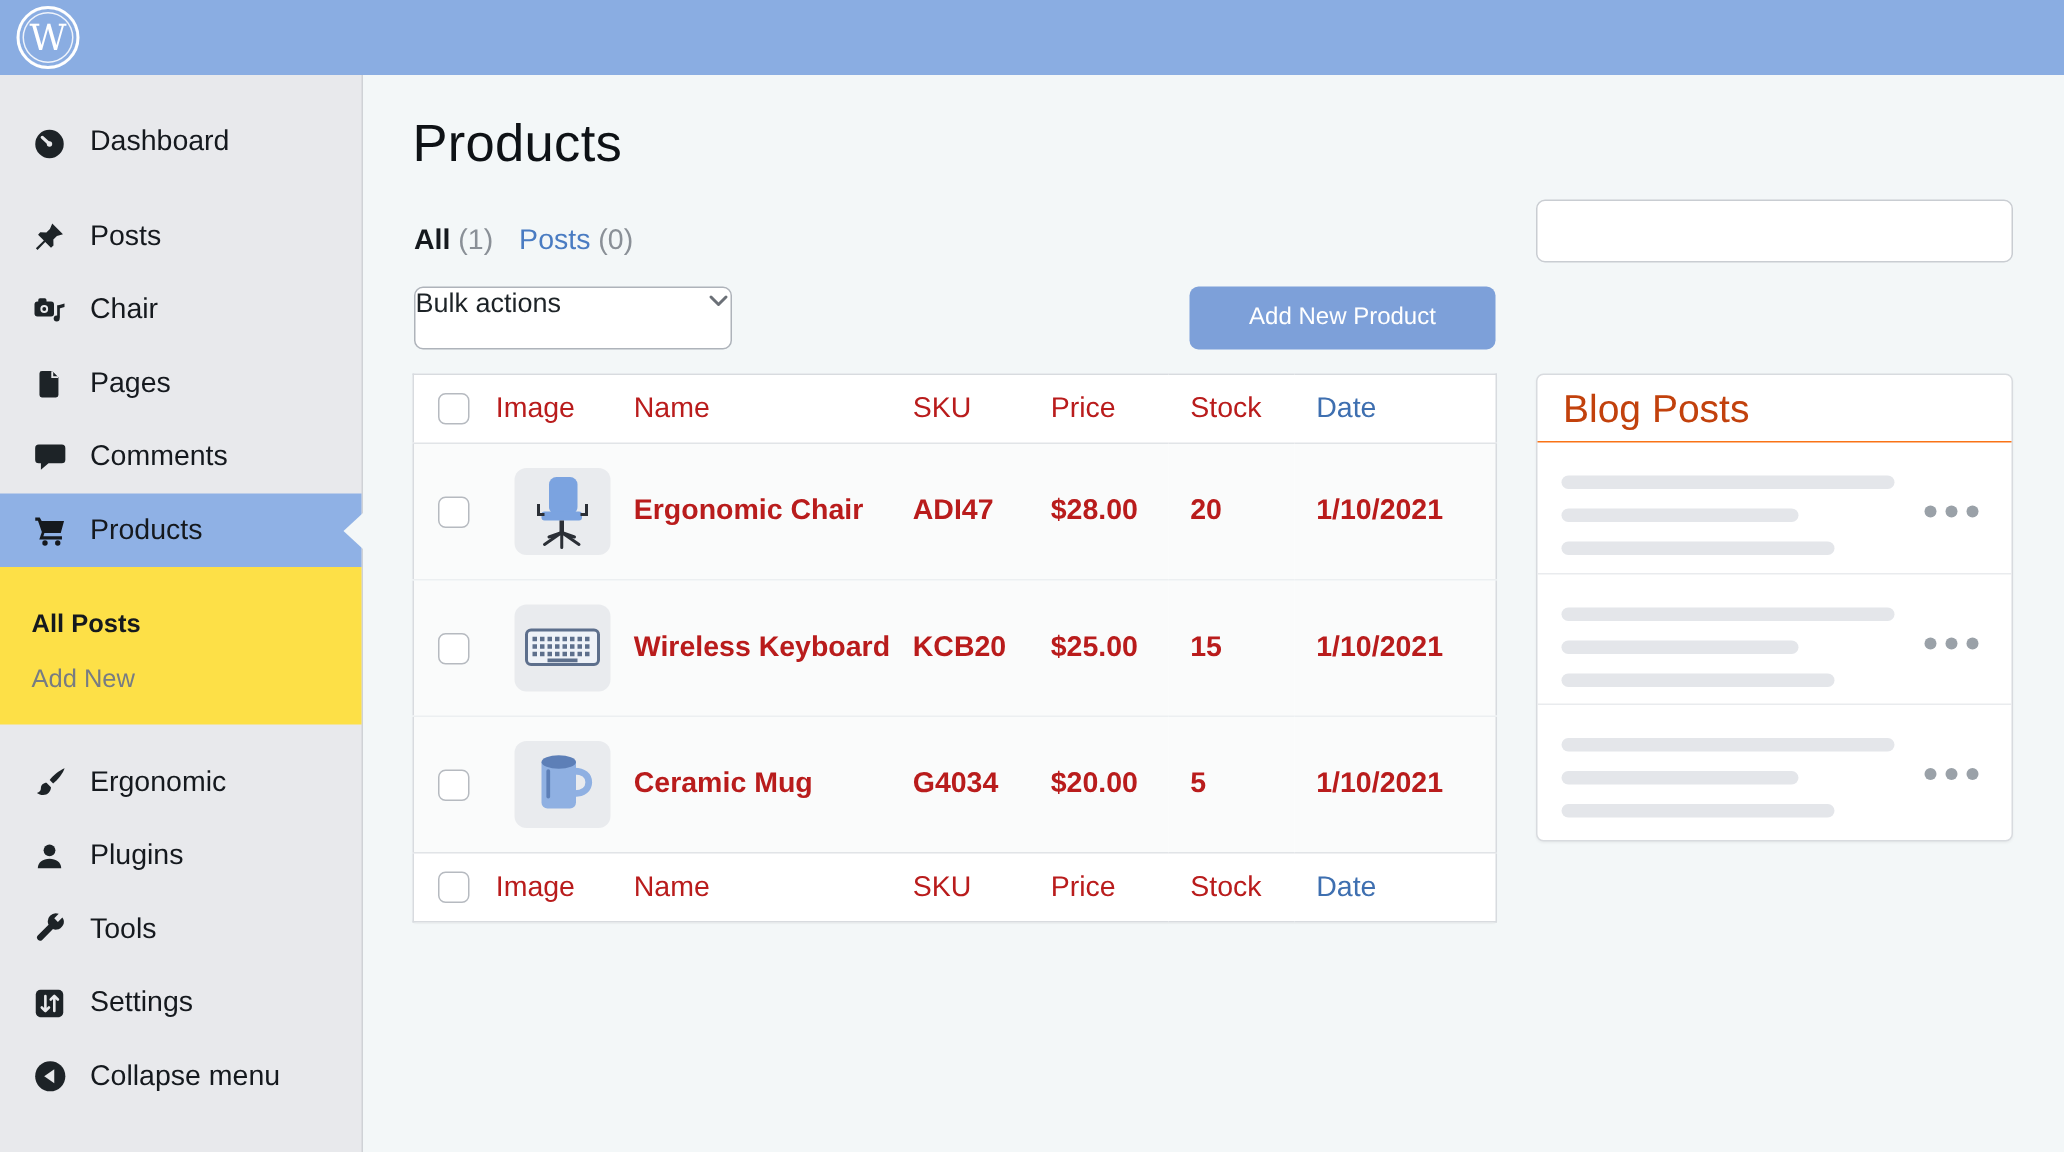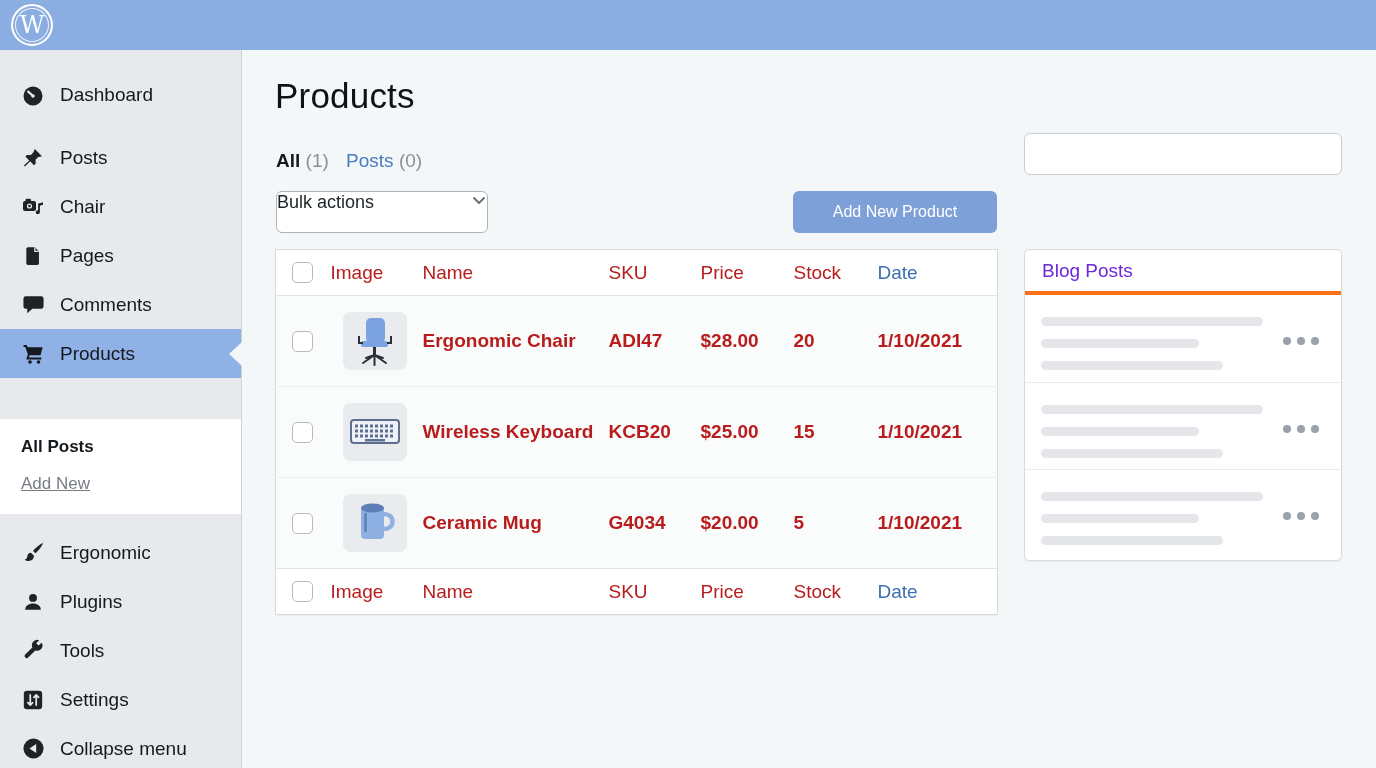--- a/index.html
+++ b/index.html
@@ -17,25 +17,25 @@
   .sidebar { position:absolute; left:0; top:50px; width:242px; height:718px; background:#e8e9ec;
     border-right:1px solid #cfd2d6; z-index:20; padding-top:20px; }
   .side-item { position:relative; height:49px; display:flex; align-items:center; gap:15px;
     padding-left:21px; font-size:19px; color:#15191e; cursor:pointer; }
   .side-item .ic { width:24px; height:24px; flex:0 0 24px; display:flex; align-items:center; justify-content:center; }
   .side-item.gap-after { margin-bottom:14px; }
   .side-item.active { background:#8fb1e5; }
   .side-item.active .notch { position:absolute; right:-1px; top:50%; transform:translateY(-50%);
     width:0; height:0; border-top:12px solid transparent; border-bottom:12px solid transparent;
     border-right:13px solid #f3f7f8; }
-  .submenu { background:#ffffff; padding:9px 0 12px 0; margin-bottom:14px;margin-top:41px; }
+  .submenu { background:#fde047; padding:19px 0 12px 0; margin-bottom:14px; }
   .submenu .sub-item { height:37px; display:flex; align-items:center; padding-left:21px;
     font-size:17px; cursor:pointer; }
   .submenu .sub-item.current { font-weight:700; color:#15191e; }
-  .submenu .sub-item.plain { color:#777c83;text-decoration:underline; }
+  .submenu .sub-item.plain { color:#777c83; }
 
   
   .main { position:absolute; left:243px; top:50px; width:1133px; height:718px; background:#f3f7f8; }
   .page-title { position:absolute; left:32px; top:26px; font-size:35px; font-weight:400; color:#0e1216; letter-spacing:.2px; }
 
   .filters { position:absolute; left:33px; top:100px; font-size:19px; }
   .filters .f-all { font-weight:700; color:#15191e; cursor:pointer; }
   .filters .f-count { color:#8a9097; }
   .filters .f-posts { color:#4a7cc2; cursor:pointer; margin-left:12px; }
 
@@ -63,22 +63,22 @@
   .ptable tbody td { height:91px; background:#fafbfb;font-weight:bold; }
   .ptable tbody tr + tr td { border-top:1px solid #eceff1; }
   .th-date { color:#3e6fb0 !important; cursor:pointer; }
   .cb { width:21px; height:21px; border:1px solid #b6bac0; border-radius:5px; background:#fff; cursor:pointer; margin-left:1px; }
   .thumb { width:64px; height:58px; border-radius:8px; background:#e9ebee; margin-left:12px;
     display:flex; align-items:center; justify-content:center; }
 
   
   .blog-panel { position:absolute; left:781px; top:199px; width:318px; height:312px; background:#fff;
     border:1px solid #d8dbdf; border-radius:5px; box-shadow:0 1px 2px rgba(0,0,0,.05); }
-  .blog-head { height:45px; display:flex; align-items:center; padding-left:17px; font-size:19px;
-    border-bottom:4px solid #f97316; color:#6d28d9; }
+  .blog-head { height:45px; display:flex; align-items:center; padding-left:17px; font-size:26px;
+    border-bottom:1px solid #f97316; color:#c2410c; }
   .bp-group { position:relative; padding:22px 16px 0 16px; height:87px; }
   .bp-group + .bp-group { border-top:1px solid #e9ebee; margin:0 0 0 0; }
   .skel { height:9px; border-radius:4.5px; background:#e4e6ea; margin-bottom:13px; }
   .skel.w1{width:222px} .skel.w2{width:158px} .skel.w3{width:182px}
   .dots { position:absolute; right:22px; top:42px; display:flex; gap:6px; cursor:pointer; }
   .dots i { width:8px; height:8px; border-radius:50%; background:#9aa1a8; }
 </style>
 </head>
 <body>
 

